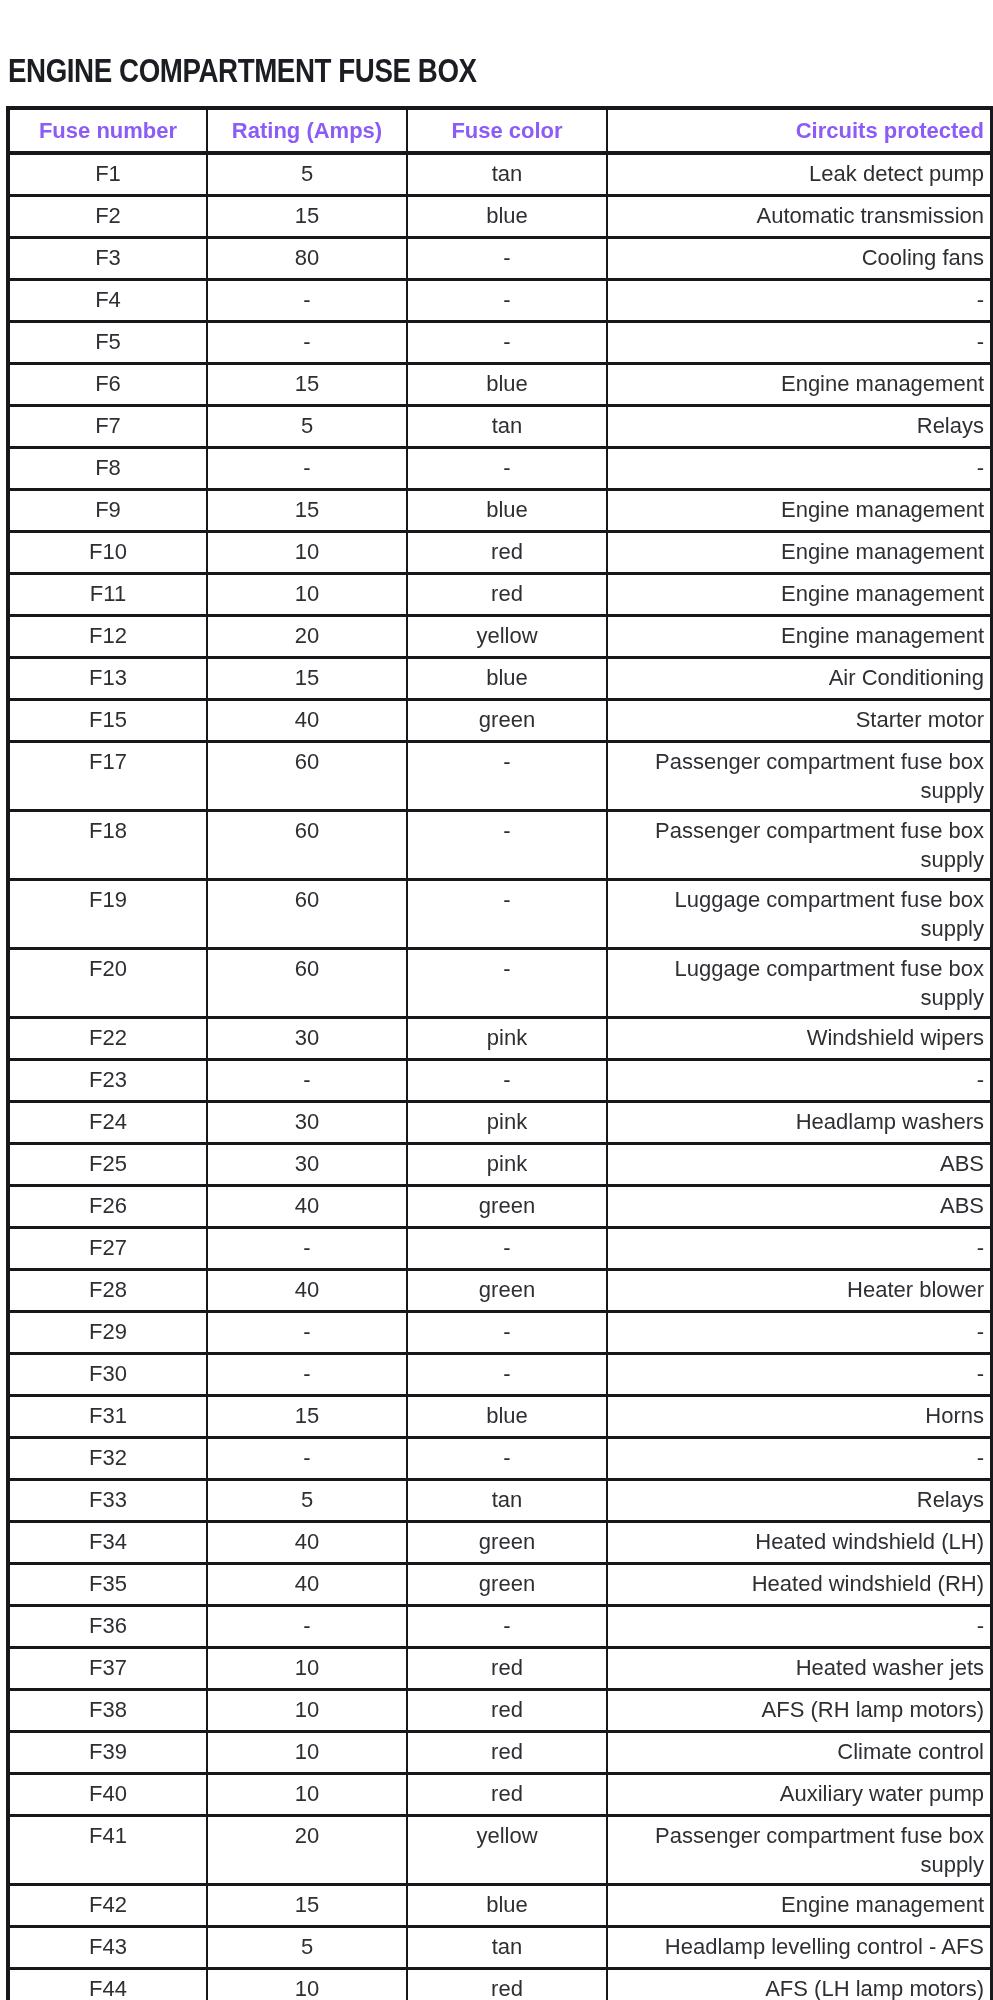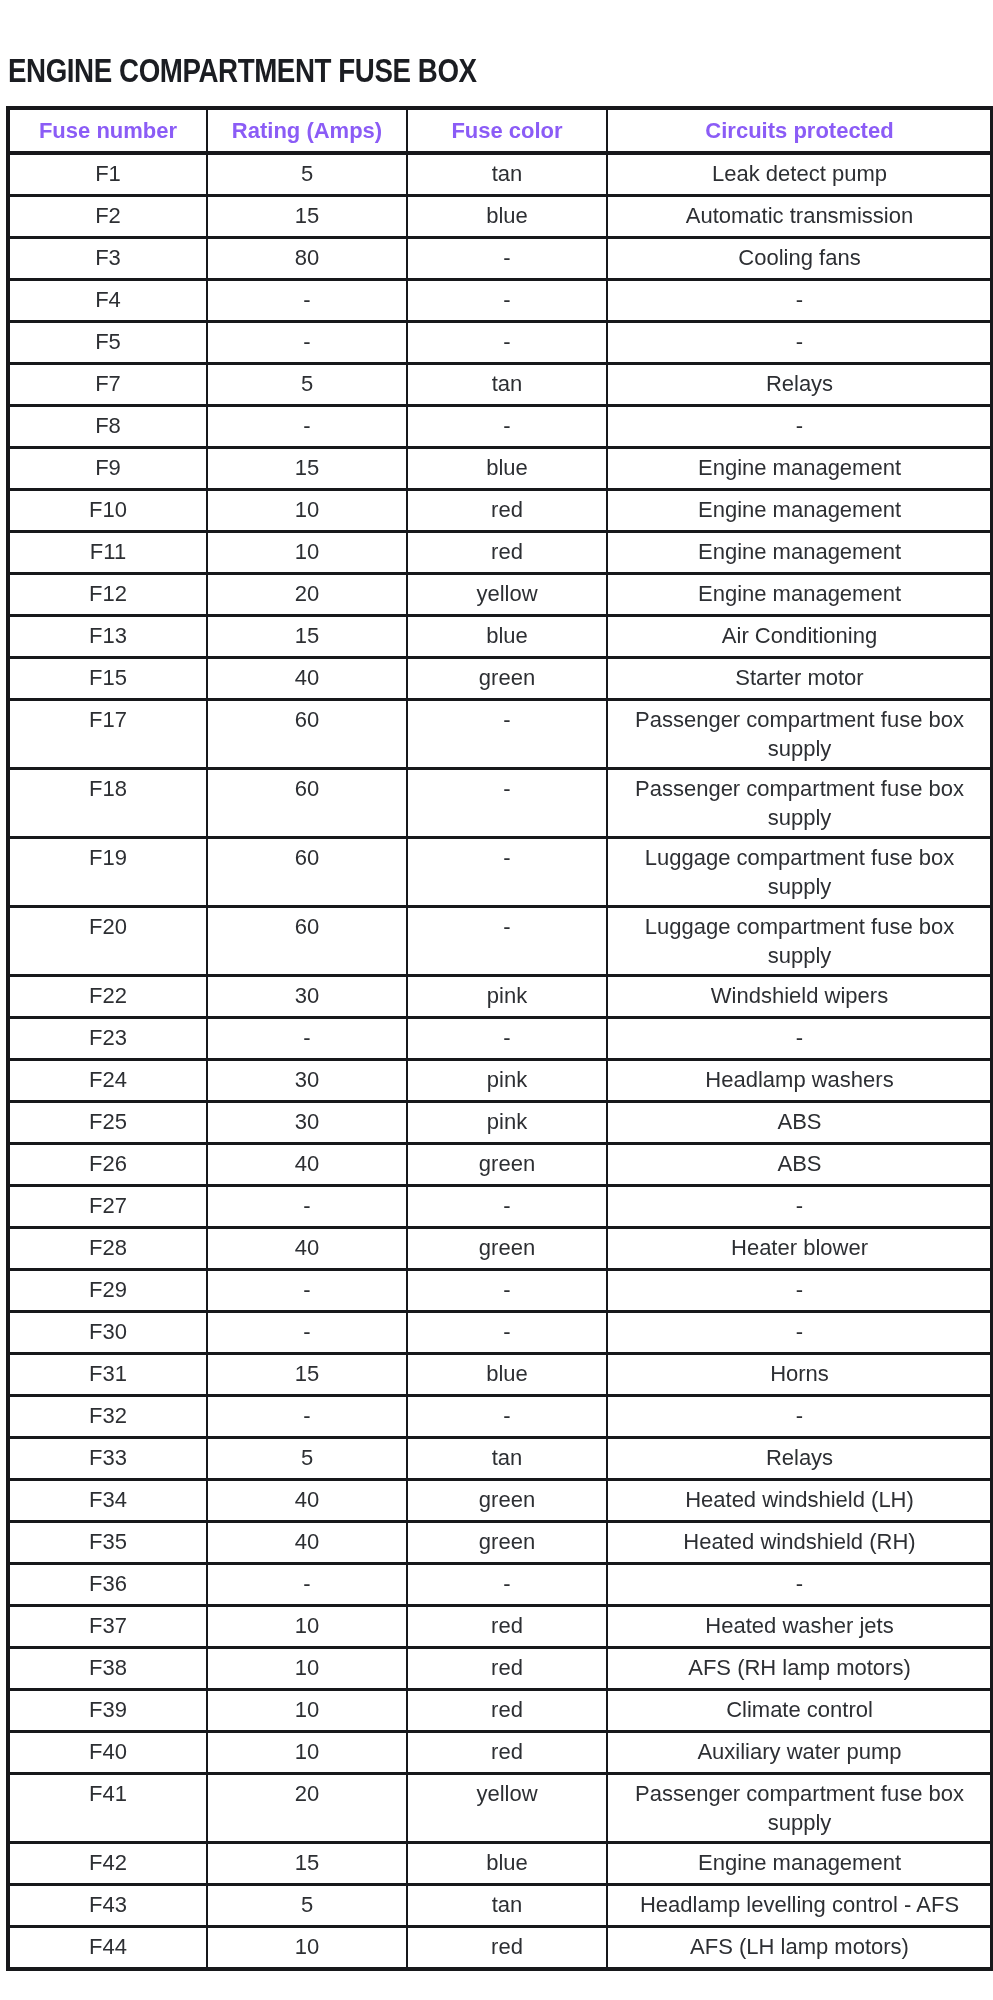--- a/index.html
+++ b/index.html
@@ -59,21 +59,21 @@
   }
   th {
     font-weight: 700;
     color: #8b5cf6;
     border-bottom-width: 4px;
     height: 33px;
     vertical-align: middle;
   }
   td { height: 31px; }
   .col-center { text-align: center; }
-  .col-left { text-align: center; padding-left: 7px; }
+  .col-left { text-align: right; padding-left: 7px; }
 </style>
 </head>
 <body>
 
 <div class="page">
 
   <div class="doc-title">ENGINE COMPARTMENT FUSE BOX</div>
 
   <div class="table-wrap">
     <table class="fuse-table">
@@ -120,20 +120,26 @@
     <td class="col-left">-</td>
   </tr>
 
   <tr>
     <td class="col-center">F5</td>
     <td class="col-center">-</td>
     <td class="col-center">-</td>
     <td class="col-left">-</td>
   </tr>
 
+  <tr>
+    <td class="col-center">F6</td>
+    <td class="col-center">15</td>
+    <td class="col-center">blue</td>
+    <td class="col-left">Engine management</td>
+  </tr>
 
   <tr>
     <td class="col-center">F7</td>
     <td class="col-center">5</td>
     <td class="col-center">tan</td>
     <td class="col-left">Relays</td>
   </tr>
 
   <tr>
     <td class="col-center">F8</td>

